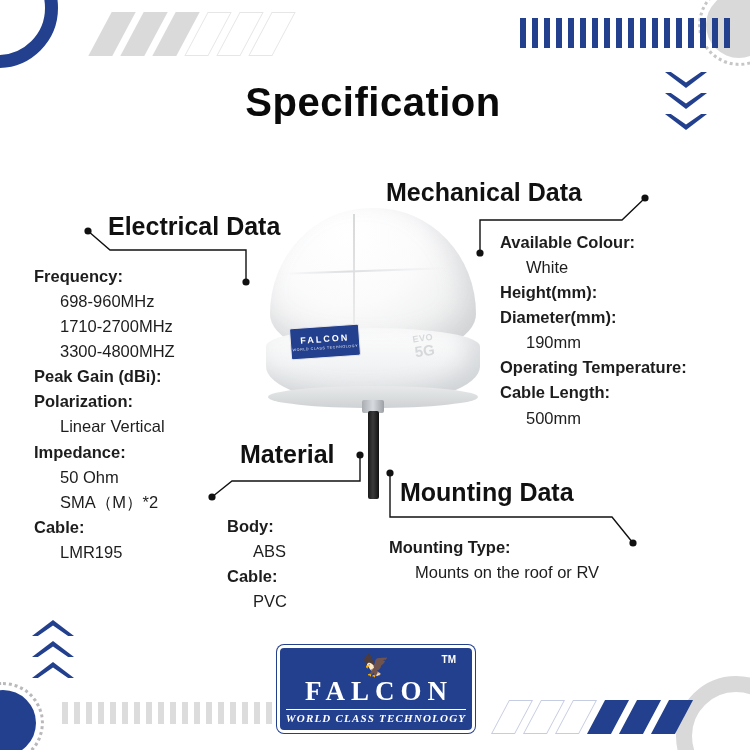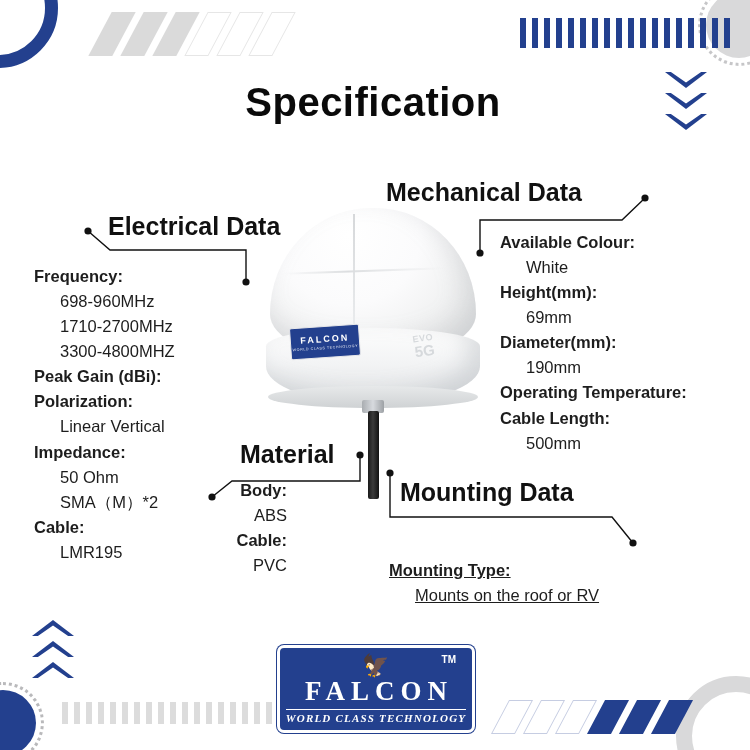--- a/index.html
+++ b/index.html
@@ -302,38 +302,37 @@
   <span class="v">SMA（M）*2</span>
   <span class="k">Cable:</span>
   <span class="v">LMR195</span>
 </div>
 
 <div class="heading" style="left:386px; top:178px;">Mechanical Data</div>
 <div class="spec" style="left:500px; top:230px;">
   <span class="k">Available Colour:</span>
   <span class="v">White</span>
   <span class="k">Height(mm):</span>
-  <span class="v">69mm</span>
   <span class="k">Diameter(mm):</span>
   <span class="v">190mm</span>
   <span class="k">Operating Temperature:</span>
   <span class="k">Cable Length:</span>
   <span class="v">500mm</span>
 </div>
 
 <div class="heading" style="left:240px; top:440px;">Material</div>
-<div class="spec" style="left:227px; top:478px;text-align:right;">
+<div class="spec" style="left:227px; top:514px;">
   <span class="k">Body:</span>
   <span class="v">ABS</span>
   <span class="k">Cable:</span>
   <span class="v">PVC</span>
 </div>
 
 <div class="heading" style="left:400px; top:478px;">Mounting Data</div>
-<div class="spec" style="left:389px; top:558px;text-decoration:underline;">
+<div class="spec" style="left:389px; top:535px;">
   <span class="k">Mounting Type:</span>
   <span class="v">Mounts on the roof or RV</span>
 </div>
 
 <div class="logo">
   <span class="tm">TM</span>
   <span class="bird">🦅</span>
   <span class="name">FALCON</span>
   <span class="sub">WORLD CLASS TECHNOLOGY</span>
 </div>

